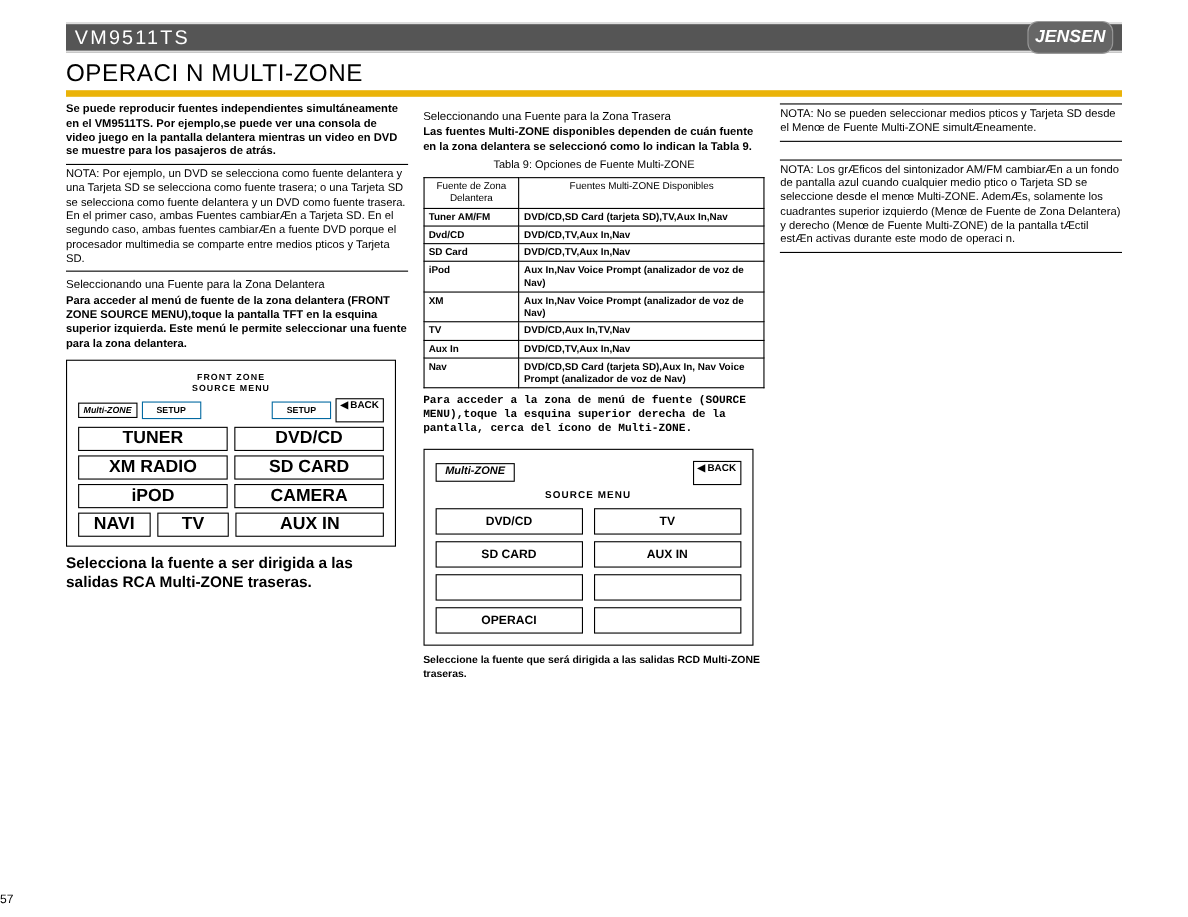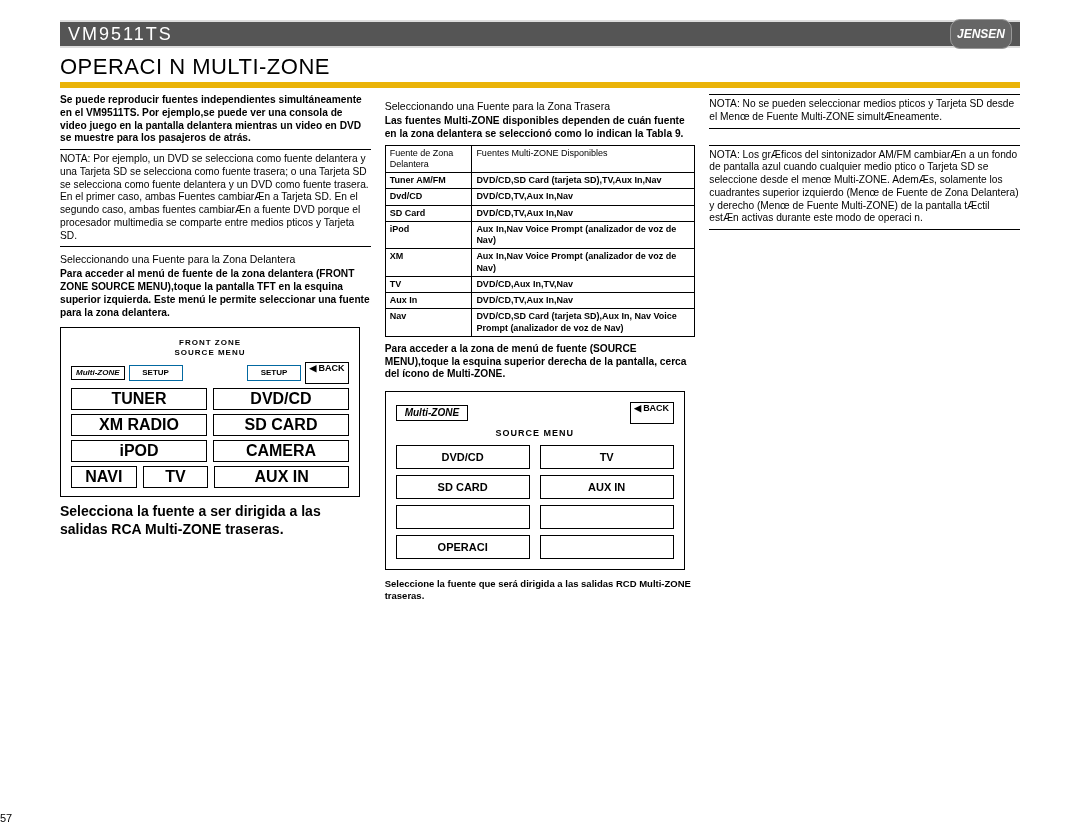--- a/index.html
+++ b/index.html
@@ -23,21 +23,21 @@
     line-height: 28px;
     padding: 0 8px;
     display: flex;
     justify-content: space-between;
     align-items: center;
     border-top: 2px solid #ddd;
     border-bottom: 2px solid #ddd;
     margin-bottom: 4px;
   }
   .model { font-size: 18px; letter-spacing: 2px; font-weight: 500; }
-  .brand { font-style: italic; font-weight: bold; font-size: 12px; border:1px solid #999; padding:0 6px; border-radius:10px; background:#666;}
+  .brand { font-style: italic; font-weight: bold; font-size: 16px; border:1px solid #999; padding:0 6px; border-radius:10px; background:#666;}
   .title {
     font-size: 22px;
     font-weight: 400;
     margin: 6px 0 6px 0;
     border-bottom: 6px solid #eab308;
     padding-bottom: 2px;
     letter-spacing: 0.5px;
   }
   .columns {
     display: flex;
@@ -74,21 +74,21 @@
     border:1px solid #000; width:44px; height:22px; display:flex; align-items:flex-start; justify-content:center;
     font-size:9px; font-weight:bold; gap:2px;
   }
   .back-btn::before { content:"◀"; font-size:9px;}
   .mz-tab { border:1px solid #000; font-size:8px; font-style:italic; font-weight:bold; padding:0 4px; height:14px; line-height:12px;}
   .menu-footer { font-size:9px; font-weight:bold; text-align:center; margin-top:4px; letter-spacing:1px;}
 
   
   .table9 { border-collapse: collapse; width:100%; font-size:9px; margin-top:4px;}
   .table9 th, .table9 td { border:1px solid #000; padding:2px 4px; text-align:left; vertical-align:top;}
-  .table9 th { font-weight:normal; text-align:left; }
+  .table9 th { font-weight:normal; text-align:center; }
   .table9 .tleft { width:28%; }
   .table9 td.bold-cell { font-weight:bold; }
   .table-caption { text-align:center; font-size:10px; margin-top:4px; margin-bottom:2px;}
 
   
   .rear-menu {
     border:1px solid #000; padding:10px; width: 300px; margin-top:10px;
   }
   .rear-row { display:flex; gap:10px; margin-top:6px; }
   .rear-row .btn, .rear-row .btn-placeholder { height:24px; line-height:22px; font-size:11px; }
@@ -150,20 +150,21 @@
           <div class="btn" style="flex:0.48">TV</div>
           <div class="btn">AUX IN</div>
         </div>
       </div>
       <p class="bold" style="margin-top:6px; font-size:14px;">Selecciona la fuente a ser dirigida a las salidas RCA Multi-ZONE traseras.</p>
     </div>
 
     <div class="col">
       <p class="subhead">Seleccionando una Fuente para la Zona Trasera</p>
       <p class="bold">Las fuentes Multi-ZONE disponibles dependen de cuán fuente en la zona delantera se seleccionó como lo indican la Tabla 9.</p>
+      <div class="table-caption">Tabla 9: Opciones de Fuente Multi-ZONE</div>
       <table class="table9">
         <tbody>
             <tr>
           <th class="tleft">Fuente de Zona Delantera</th>
           <th>Fuentes Multi-ZONE Disponibles</th>
         </tr>
         <tr>
               <td class="bold-cell">Tuner AM/FM</td>
               <td class="bold-cell">DVD/CD,SD Card (tarjeta SD),TV,Aux In,Nav</td>
             </tr>
@@ -191,21 +192,21 @@
               <td class="bold-cell">Aux In</td>
               <td class="bold-cell">DVD/CD,TV,Aux In,Nav</td>
             </tr>
         <tr>
               <td class="bold-cell">Nav</td>
               <td class="bold-cell">DVD/CD,SD Card (tarjeta SD),Aux In, Nav Voice Prompt (analizador de voz de Nav)</td>
             </tr>
       </tbody>
         </table>
 
-      <p class="bold" style="margin-top:6px;">Para acceder a la zona de menú de fuente (SOURCE MENU),toque la esquina superior derecha de la pantalla, cerca del ícono de Multi-ZONE.</p>
+      <p class="bold" style="margin-top:6px;font-family:Liberation Mono, monospace;">Para acceder a la zona de menú de fuente (SOURCE MENU),toque la esquina superior derecha de la pantalla, cerca del ícono de Multi-ZONE.</p>
 
       <div class="rear-menu">
         <div class="rear-head">
           <span class="mz-label">Multi-ZONE</span>
           <span class="back-btn">
               <span>BACK</span>
             </span>
         </div>
         <div class="menu-footer">SOURCE MENU</div>
         <div class="rear-row">

